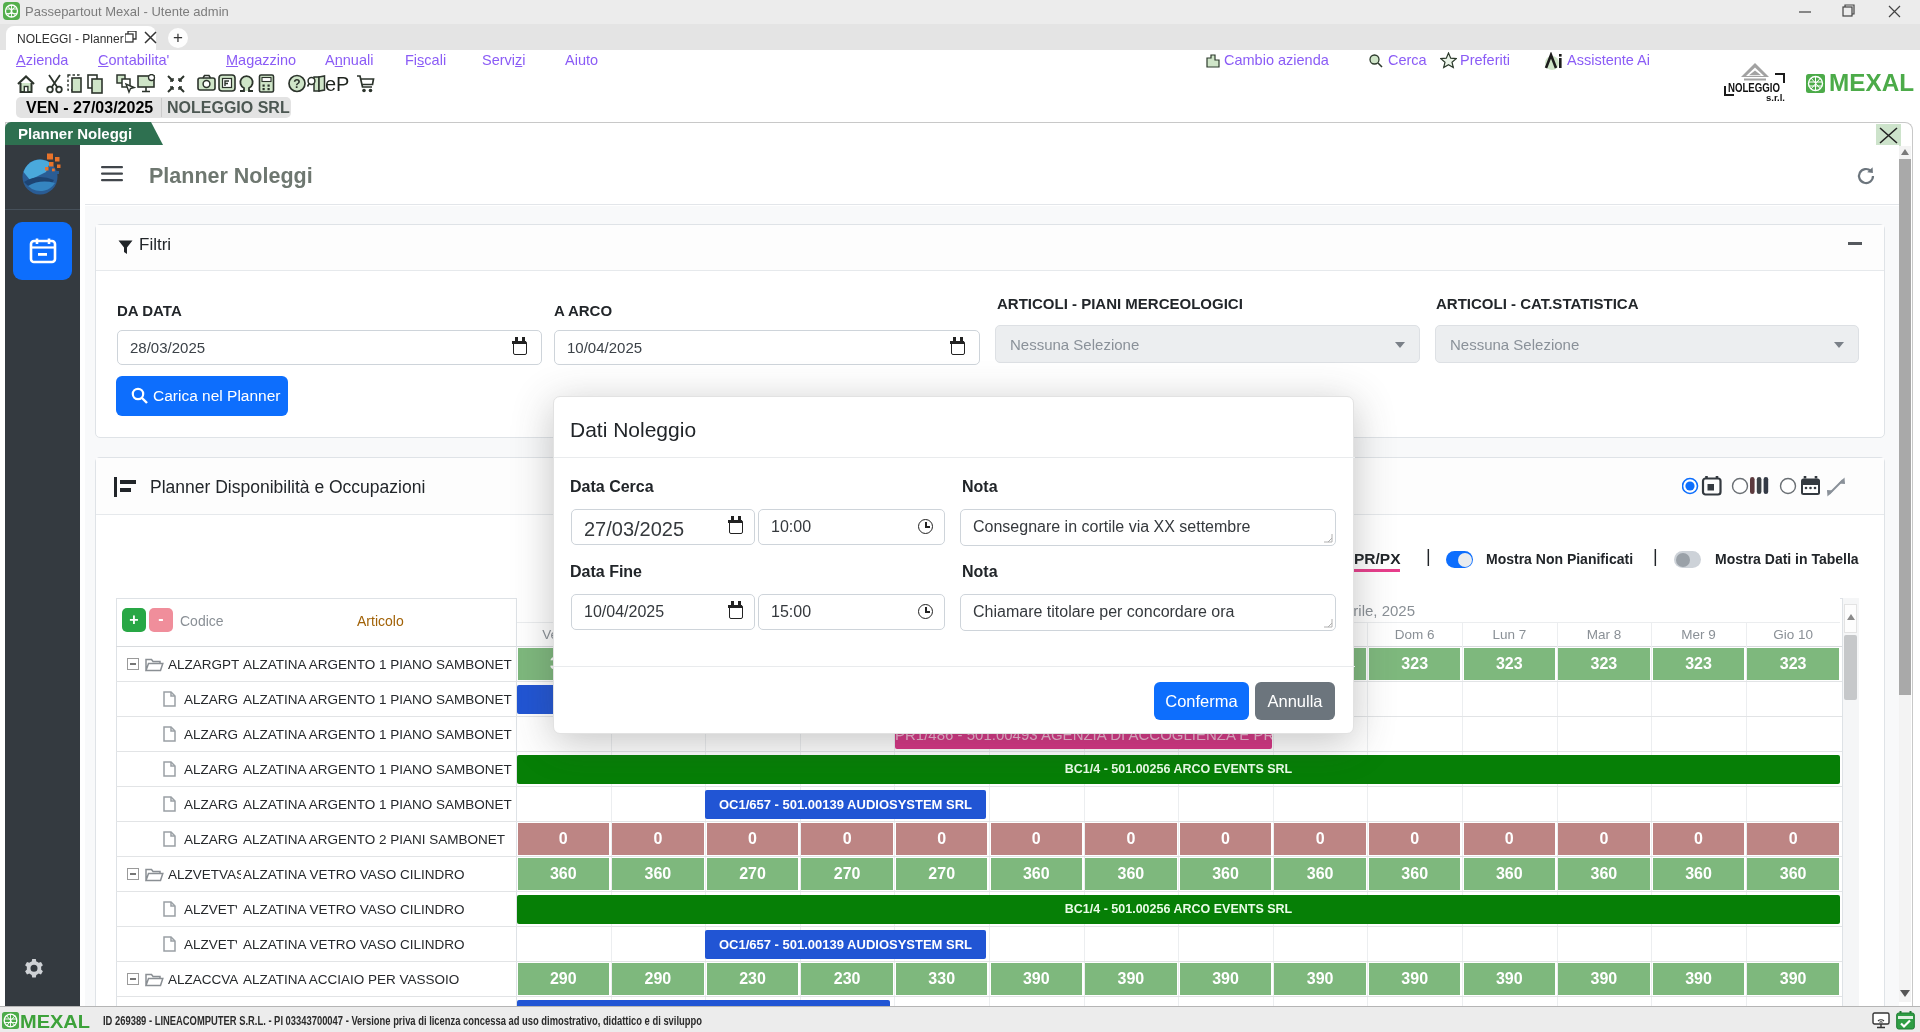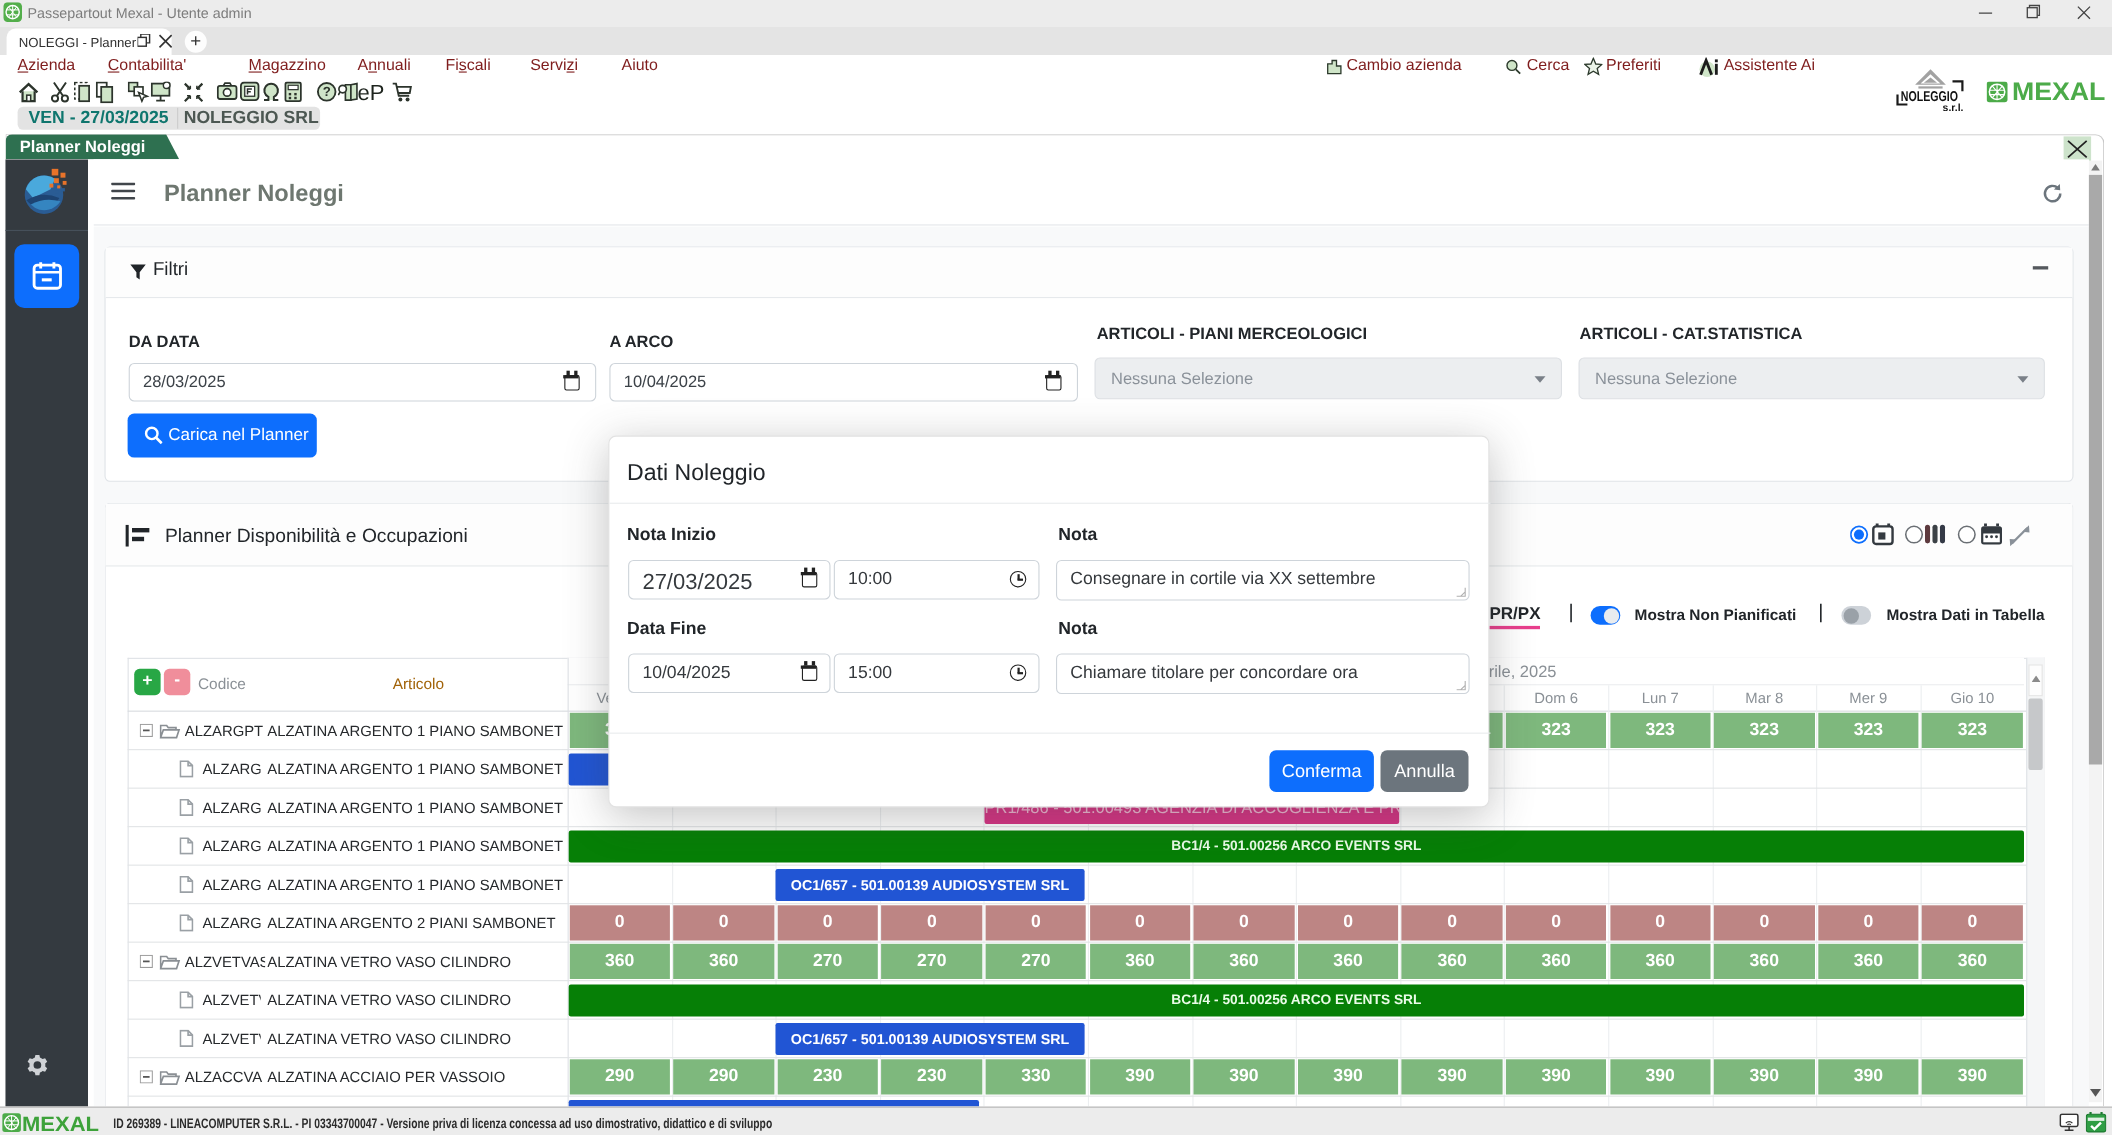--- a/index.html
+++ b/index.html
@@ -4,25 +4,25 @@
 *{margin:0;padding:0;box-sizing:border-box}
 html,body{width:1920px;height:1032px;overflow:hidden;font-family:"Liberation Sans",sans-serif;background:#fff}
 .abs{position:absolute}
 
 #titlebar{position:absolute;left:0;top:0;width:1920px;height:24px;background:#ececec}
 #titlebar .ttxt{position:absolute;left:25px;top:4px;font-size:13px;color:#7c7c7c}
 #tabstrip{position:absolute;left:0;top:24px;width:1920px;height:26px;background:#e4e4e4}
 #tab1{position:absolute;left:6px;top:26px;width:150px;height:24px;background:#fff;border-radius:8px 8px 0 0}
 #tab1 span{position:absolute;left:11px;top:6px;font-size:12px;color:#303030}
 #plusbtn{position:absolute;left:168px;top:28px;width:20px;height:20px;border-radius:50%;background:#fdfdfd;color:#333;font-size:17px;text-align:center;line-height:19px}
-.mi{position:absolute;top:52px;font-size:14.5px;color:#7f1d1d}
+.mi{position:absolute;top:52px;font-size:14.5px;color:#8b5cf6}
 .mi u{text-decoration:underline}
 
 #datepill{position:absolute;left:16px;top:97px;width:275px;height:21px;background:#e3e3e3;border-radius:5px}
-#datepill .d1{position:absolute;left:10px;top:2px;font-size:16px;font-weight:bold;color:#0f766e;white-space:nowrap}
+#datepill .d1{position:absolute;left:10px;top:2px;font-size:16px;font-weight:bold;color:#000000;white-space:nowrap}
 #datepill .sep{position:absolute;left:145px;top:1px;width:1px;height:19px;background:#cbcbcb}
 #datepill .d2{position:absolute;left:151px;top:2px;font-size:16px;font-weight:bold;color:#4c5752;white-space:nowrap}
 
 #appwin{position:absolute;left:5px;top:122px;width:1908px;height:884px;background:#fff;border:1px solid #c8c8c8;border-radius:0 8px 0 0;border-bottom:none}
 #greentab{position:absolute;left:5px;top:122px;width:158px;height:23px;background:#2e7050;border-radius:6px 0 0 0;clip-path:polygon(0 0,146px 0,158px 100%,0 100%)}
 #greentab span{position:absolute;left:13px;top:3px;font-size:15px;font-weight:bold;color:#fff}
 #winclose{position:absolute;left:1876px;top:124px;width:25px;height:23px;background:#cde3cb}
 #sidebar{position:absolute;left:5px;top:145px;width:75px;height:861px;background:#343a40}
 #sblogo{position:absolute;left:20px;top:152px;width:45px;height:45px}
 #sbsep{position:absolute;left:5px;top:209px;width:75px;height:1px;background:#46505a}
@@ -532,21 +532,21 @@
 <div class="abs" style="left:432px;top:855px;width:373px;height:29px;background:#2155d4;border-radius:2px"></div>
 <div class="abs" style="left:1757px;top:453px;width:17px;height:408px;background:#f5f6f7;border-left:1px solid #dee2e6"></div>
 <div class="abs" style="left:1759px;top:459px;width:13px;height:29px;background:#fdfdfd;border:1px solid #e3e3e3"></div>
 <svg class="abs" style="left:1762px;top:469px" width="8" height="8">
       <path d="M0 6 L4 0 L8 6 Z" fill="#8a8a8a"></path>
     </svg>
 <div class="abs" style="left:1759px;top:490px;width:13px;height:65px;background:#c6c8ca;border-radius:2px"></div>
 <div class="abs" style="left:468px;top:251px;width:801px;height:338px;background:#fff;border:1px solid #e2e2e2;border-radius:7px;box-shadow:0 8px 40px rgba(60,60,60,.3)">
 <div class="abs" style="left:16px;top:21px;font-size:21px;color:#212529">Dati Noleggio</div>
 <div class="abs" style="left:0;top:60px;width:801px;height:1px;background:#e9ebed"></div>
-<label class="abs" style="left:16px;top:81px;font-size:16px;font-weight:bold;color:#212529">Nota Inizio</label>
+<label class="abs" style="left:16px;top:81px;font-size:16px;font-weight:bold;color:#212529">Data Cerca</label>
 <label class="abs" style="left:408px;top:81px;font-size:16px;font-weight:bold;color:#212529">Nota</label>
 <div class="finput" style="left:17px;top:112px;width:184px;height:36px">
         <span class="val" style="font-size:20px;color:#35393d">27/03/2025</span>
         <span class="calico" style="right:11px;top:10px">
           <i class="h1"></i>
           <i class="h2"></i>
         </span>
       </div>
 <div class="finput" style="left:204px;top:112px;width:187px;height:36px">
         <span class="val" style="font-size:16px;color:#35393d">10:00</span>

